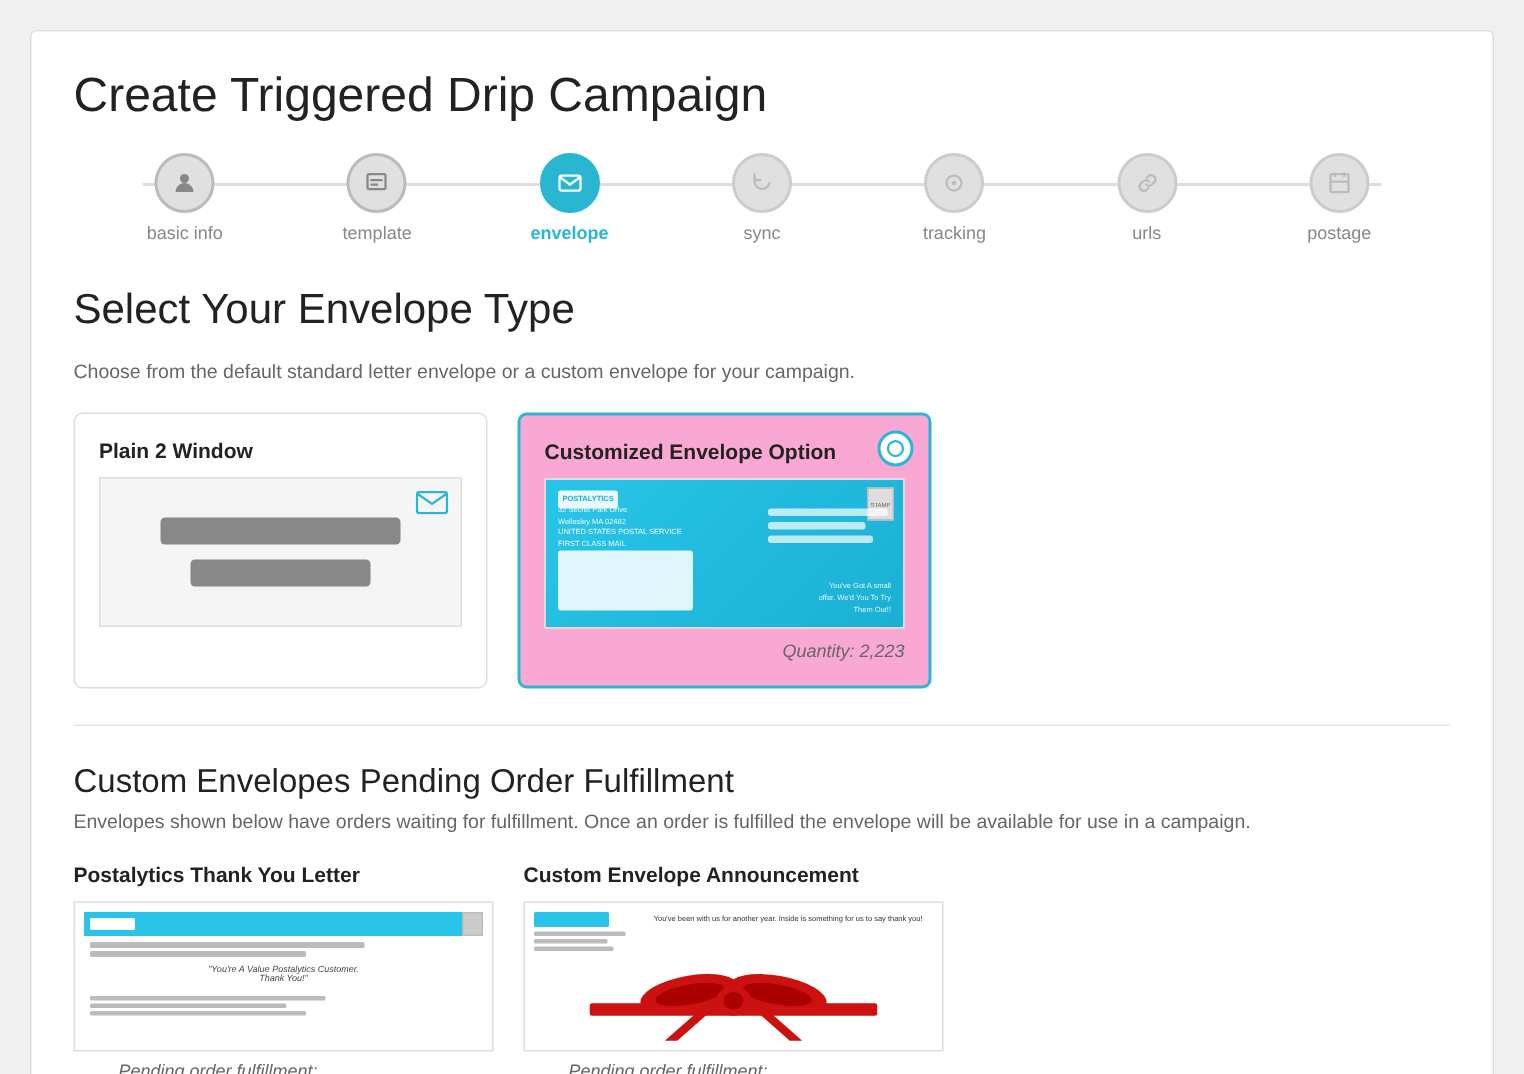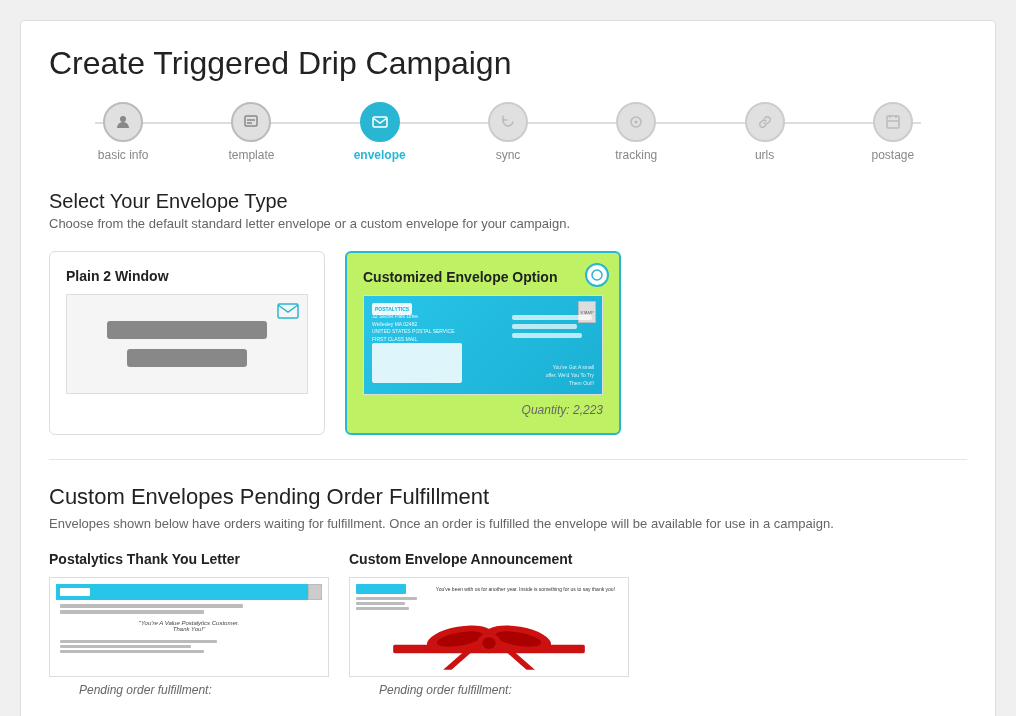--- a/index.html
+++ b/index.html
@@ -79,24 +79,24 @@
       font-size: 12px;
       color: #888;
       text-align: center;
     }
     .step.active .step-label {
       color: #29b6d3;
       font-weight: 600;
     }
     
     .section-title {
-      font-size: 20px;
+      font-size: 28px;
       font-weight: 400;
       color: #222;
-      margin-bottom: 3px;
+      margin-bottom: 18px;
     }
     .section-desc {
       font-size: 13px;
       color: #666;
       margin-bottom: 20px;
     }
     
     .envelope-options {
       display: flex;
       gap: 20px;
@@ -107,21 +107,21 @@
       border: 1px solid #ddd;
       border-radius: 6px;
       padding: 16px;
       width: 276px;
       background: #fff;
       cursor: pointer;
       position: relative;
     }
     .envelope-card.selected {
       border: 2px solid #29b6d3;
-      background: #bef264;
+      background: #f9a8d4;
     }
     .envelope-card-title {
       font-size: 14px;
       font-weight: 700;
       color: #222;
       margin-bottom: 10px;
     }
     .envelope-image-area {
       width: 100%;
       height: 100px;

